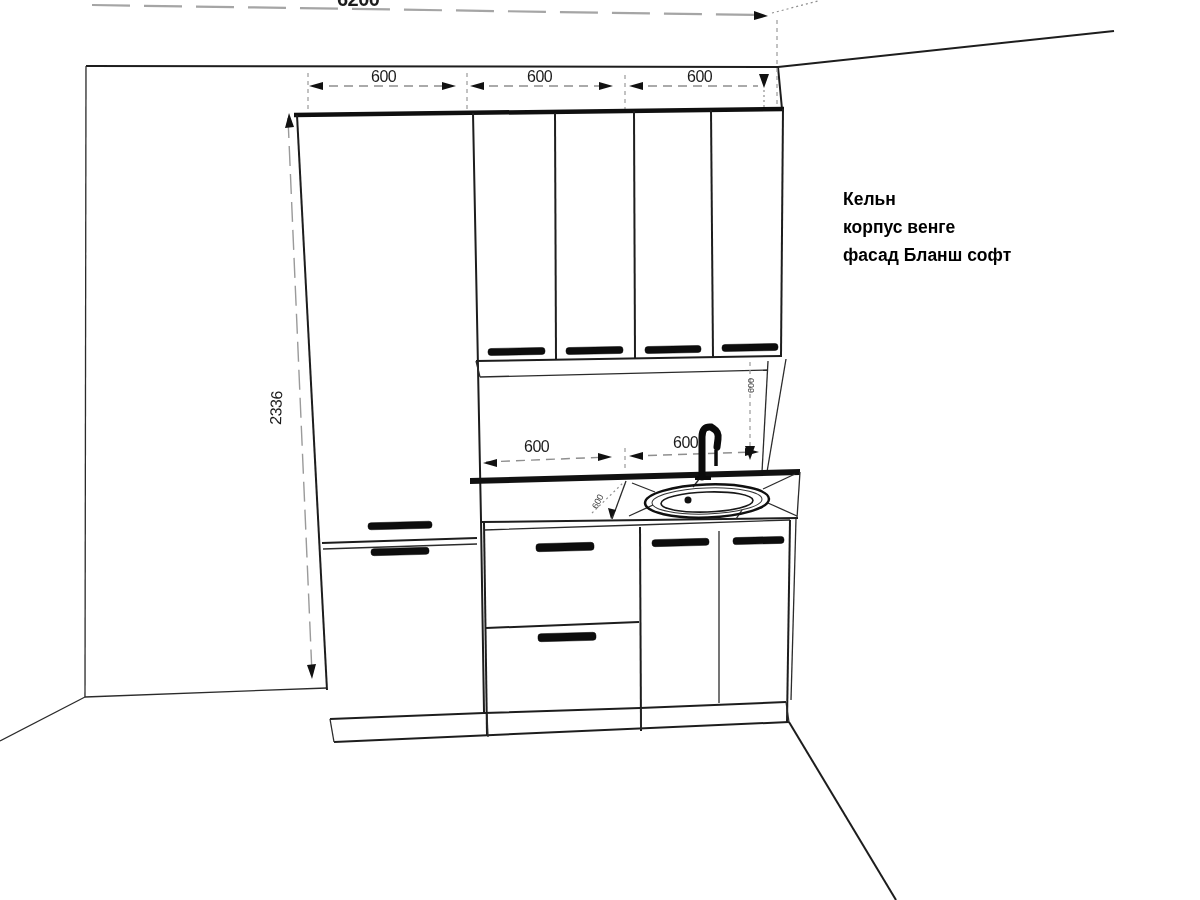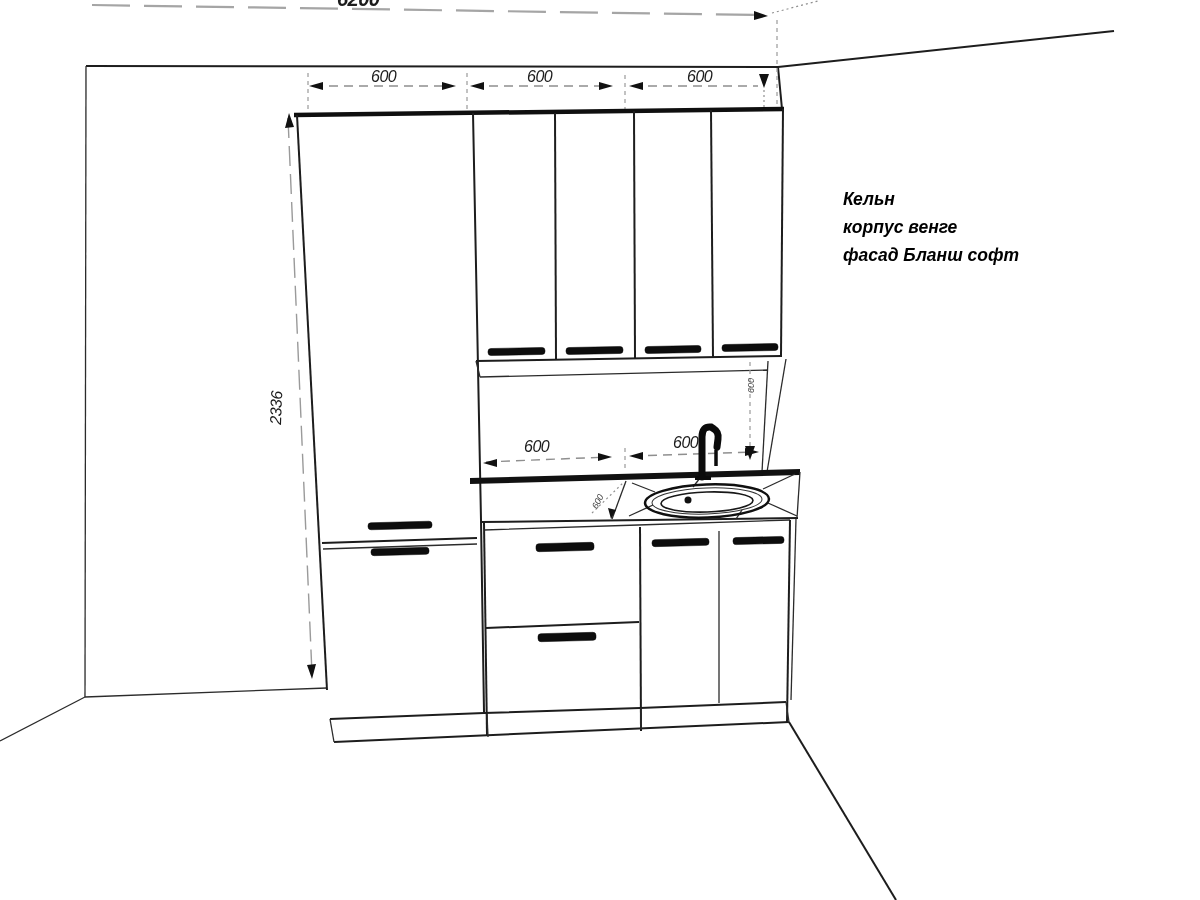--- a/index.html
+++ b/index.html
@@ -1,17 +1,17 @@
 <!DOCTYPE html>
 <html><head>
 <meta charset="utf-8">
 <style>
   html,body{margin:0;padding:0;background:#ffffff;}
   .stage{position:relative;width:1200px;height:900px;background:#ffffff;overflow:hidden;
-         font-family:"Liberation Sans",sans-serif;font-style:italic;}
+         font-family:"Liberation Sans",sans-serif;}
   svg{display:block;}
   text{font-family:"Liberation Sans",sans-serif;}
   .dimtxt{fill:#1c1c1c;font-size:16px;letter-spacing:-0.5px;}
   .dimtiny{fill:#444;font-size:9px;}
   .note{fill:#000;font-size:17.5px;font-weight:bold;}
   .thin{stroke:#2b2b2b;stroke-width:1.3;fill:none;}
   .med{stroke:#1d1d1d;stroke-width:2;fill:none;}
   .thick{stroke:#0f0f0f;stroke-width:4.5;fill:none;}
   .dim{stroke:#8f8f8f;stroke-width:1.4;fill:none;stroke-dasharray:9 6;}
   .ext{stroke:#9a9a9a;stroke-width:1.2;fill:none;stroke-dasharray:4 4;}

